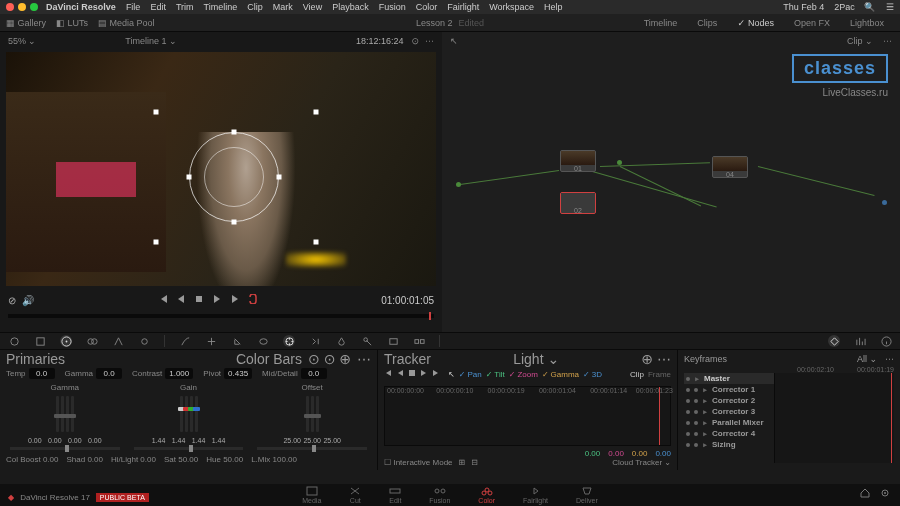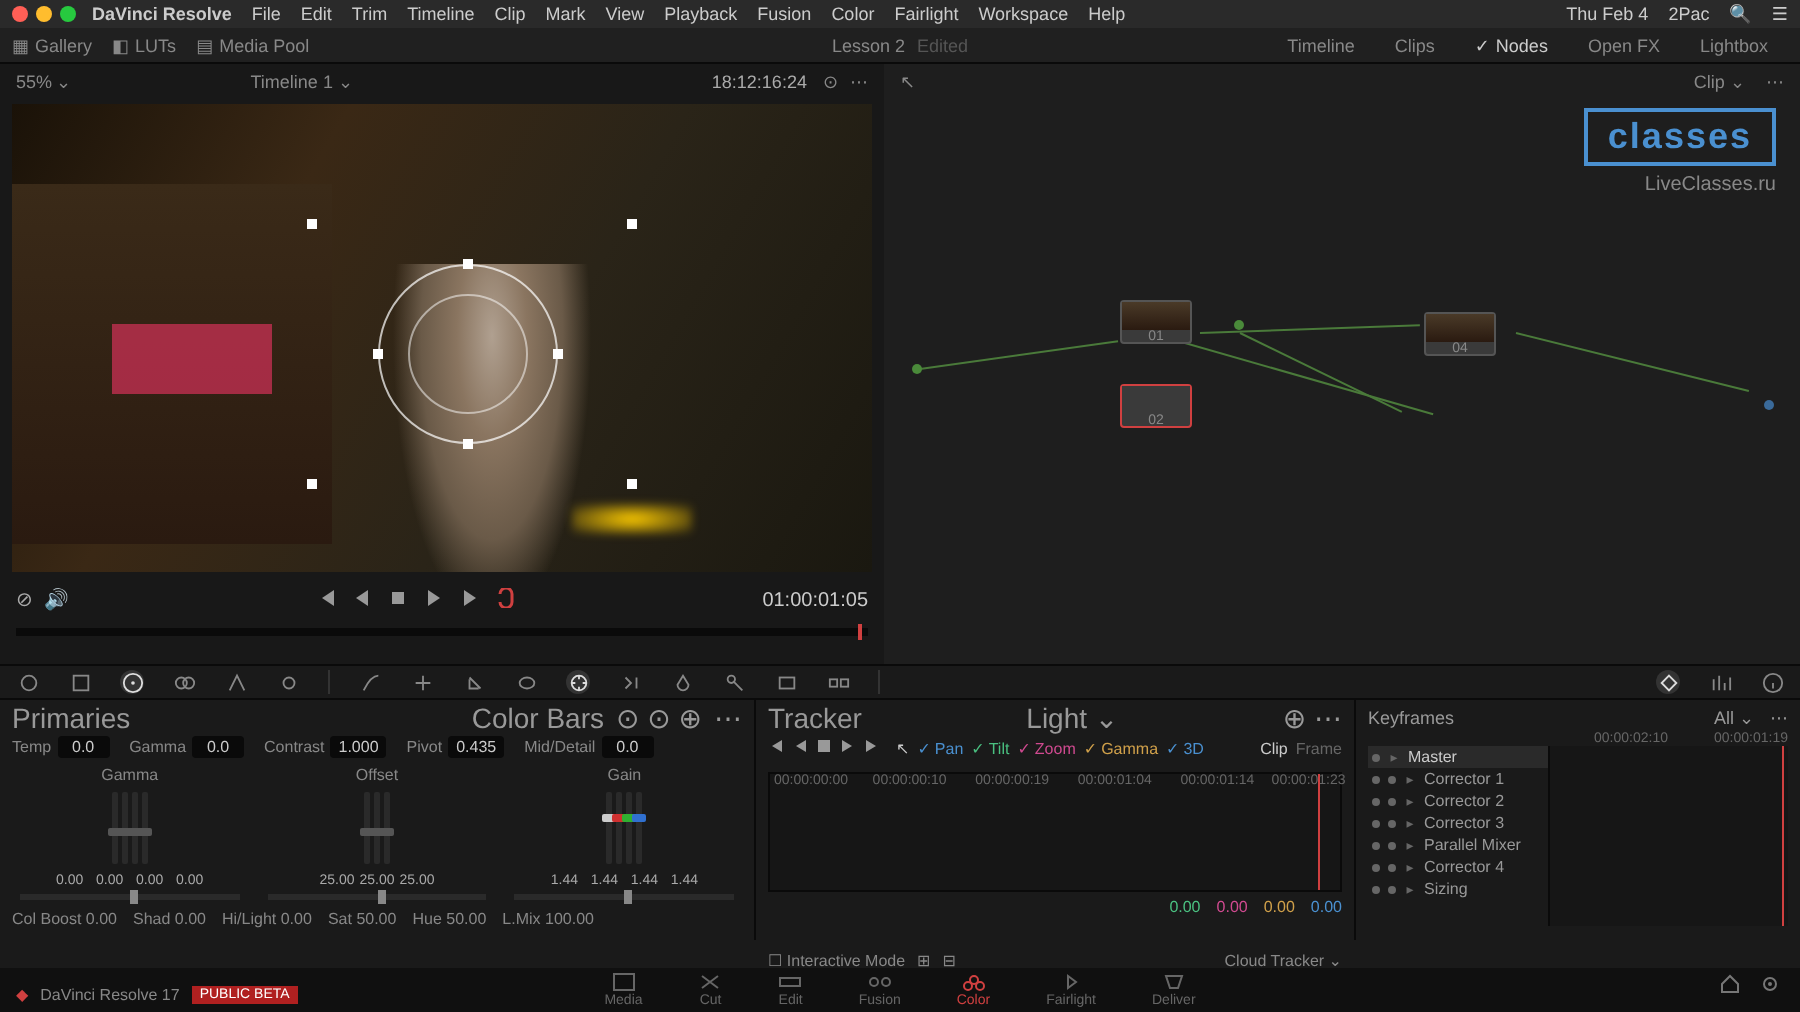--- a/index.html
+++ b/index.html
@@ -98,28 +98,28 @@
 .tracker { width: 300px; border-right: 1px solid #0a0a0a; padding: 2px 6px; position: relative; }
 .tracker-controls { display: flex; gap: 4px; align-items: center; height: 16px; font-size: 8px; }
 .tracker-controls svg { width: 8px; height: 8px; fill: #999; }
 .chk { display: flex; gap: 2px; align-items: center; color: #888; }
 .chk.pan { color: #4a90d0; } .chk.tilt { color: #4ac080; } .chk.zoom { color: #d04a90; } .chk.rotate { color: #d0a04a; } .chk.td { color: #4a90d0; }
 .tracker-timeline { height: 60px; background: #161616; margin-top: 4px; position: relative; border: 1px solid #0a0a0a; }
 .tracker-timeline .tick { position: absolute; top: 0; font-size: 7px; color: #666; }
 .tracker-timeline .playhead { position: absolute; right: 10px; top: 0; bottom: 0; width: 1px; background: #d04040; }
 .tracker-vals { display: flex; gap: 8px; justify-content: flex-end; font-size: 8px; margin-top: 3px; }
 .tv-g { color: #4ac080; } .tv-p { color: #d04a90; } .tv-y { color: #d0a04a; } .tv-b { color: #4a90d0; }
-.tracker-footer { display: flex; align-items: center; gap: 6px; font-size: 8px; color: #888; margin-top: 18px; }
+.tracker-footer { display: flex; align-items: center; gap: 6px; font-size: 8px; color: #888; margin-top: 0; }
 .tracker-footer .right { margin-left: auto; }
 
 
 .keyframes { flex: 1; padding: 2px 6px; text-align: center; }
 .kf-header { display: flex; font-size: 9px; color: #999; height: 14px; align-items: center; }
 .kf-header .right { margin-left: auto; display: flex; gap: 8px; }
-.kf-timeline { display: flex; height: 90px; }
+.kf-timeline { display: flex; height: 90px; font-weight: bold; }
 .kf-list { width: 90px; font-size: 8px; }
 .kf-row { display: flex; align-items: center; gap: 4px; padding: 1px 2px; color: #999; }
 .kf-row.master { background: #2a2a2a; color: #ccc; }
 .kf-dot { width: 4px; height: 4px; border-radius: 50%; background: #666; }
 .kf-chev { width: 6px; font-size: 7px; color: #666; }
 .kf-graph { flex: 1; background: #161616; position: relative; border-left: 1px solid #0a0a0a; }
 .kf-graph .playhead { position: absolute; right: 2px; top: 0; bottom: 0; width: 1px; background: #d04040; }
 .kf-tc-row { display: flex; font-size: 7px; color: #666; }
 
 
@@ -449,61 +449,61 @@
             </div>
         </div>
         <div class="val-row">
             <span>0.00</span>
             <span>0.00</span>
             <span>0.00</span>
             <span>0.00</span>
           </div>
         <div class="slider-mini"></div>
       </div>
+      <div class="wheel-col gain-col">
+        <div class="label">Gain</div>
+        <div class="bars">
+          <div class="bar">
+              <div class="knob k-w" style="top:30%"></div>
+            </div>
+            <div class="bar">
+              <div class="knob k-r" style="top:30%"></div>
+            </div>
+            <div class="bar">
+              <div class="knob k-g" style="top:30%"></div>
+            </div>
+            <div class="bar">
+              <div class="knob k-b" style="top:30%"></div>
+            </div>
+        </div>
+        <div class="val-row">
+            <span>1.44</span>
+            <span>1.44</span>
+            <span>1.44</span>
+            <span>1.44</span>
+          </div>
+        <div class="slider-mini"></div>
+      </div>
       <div class="wheel-col">
         <div class="label">Offset</div>
         <div class="bars">
           <div class="bar">
               <div class="knob k-dark"></div>
             </div>
             <div class="bar">
               <div class="knob k-dark"></div>
             </div>
             <div class="bar">
               <div class="knob k-dark"></div>
             </div>
         </div>
         <div class="val-row">
             <span>25.00</span>
             <span>25.00</span>
             <span>25.00</span>
-          </div>
-        <div class="slider-mini"></div>
-      </div>
-      <div class="wheel-col gain-col">
-        <div class="label">Gain</div>
-        <div class="bars">
-          <div class="bar">
-              <div class="knob k-w" style="top:30%"></div>
-            </div>
-            <div class="bar">
-              <div class="knob k-r" style="top:30%"></div>
-            </div>
-            <div class="bar">
-              <div class="knob k-g" style="top:30%"></div>
-            </div>
-            <div class="bar">
-              <div class="knob k-b" style="top:30%"></div>
-            </div>
-        </div>
-        <div class="val-row">
-            <span>1.44</span>
-            <span>1.44</span>
-            <span>1.44</span>
-            <span>1.44</span>
           </div>
         <div class="slider-mini"></div>
       </div>
     </div>
     <div class="bottom-adjusts">
       <div class="adj"><span>Col Boost</span> <span class="val">0.00</span></div>
       <div class="adj"><span>Shad</span> <span class="val">0.00</span></div>
       <div class="adj"><span>Hi/Light</span> <span class="val">0.00</span></div>
       <div class="adj"><span>Sat</span> <span class="val">50.00</span></div>
       <div class="adj"><span>Hue</span> <span class="val">50.00</span></div>

